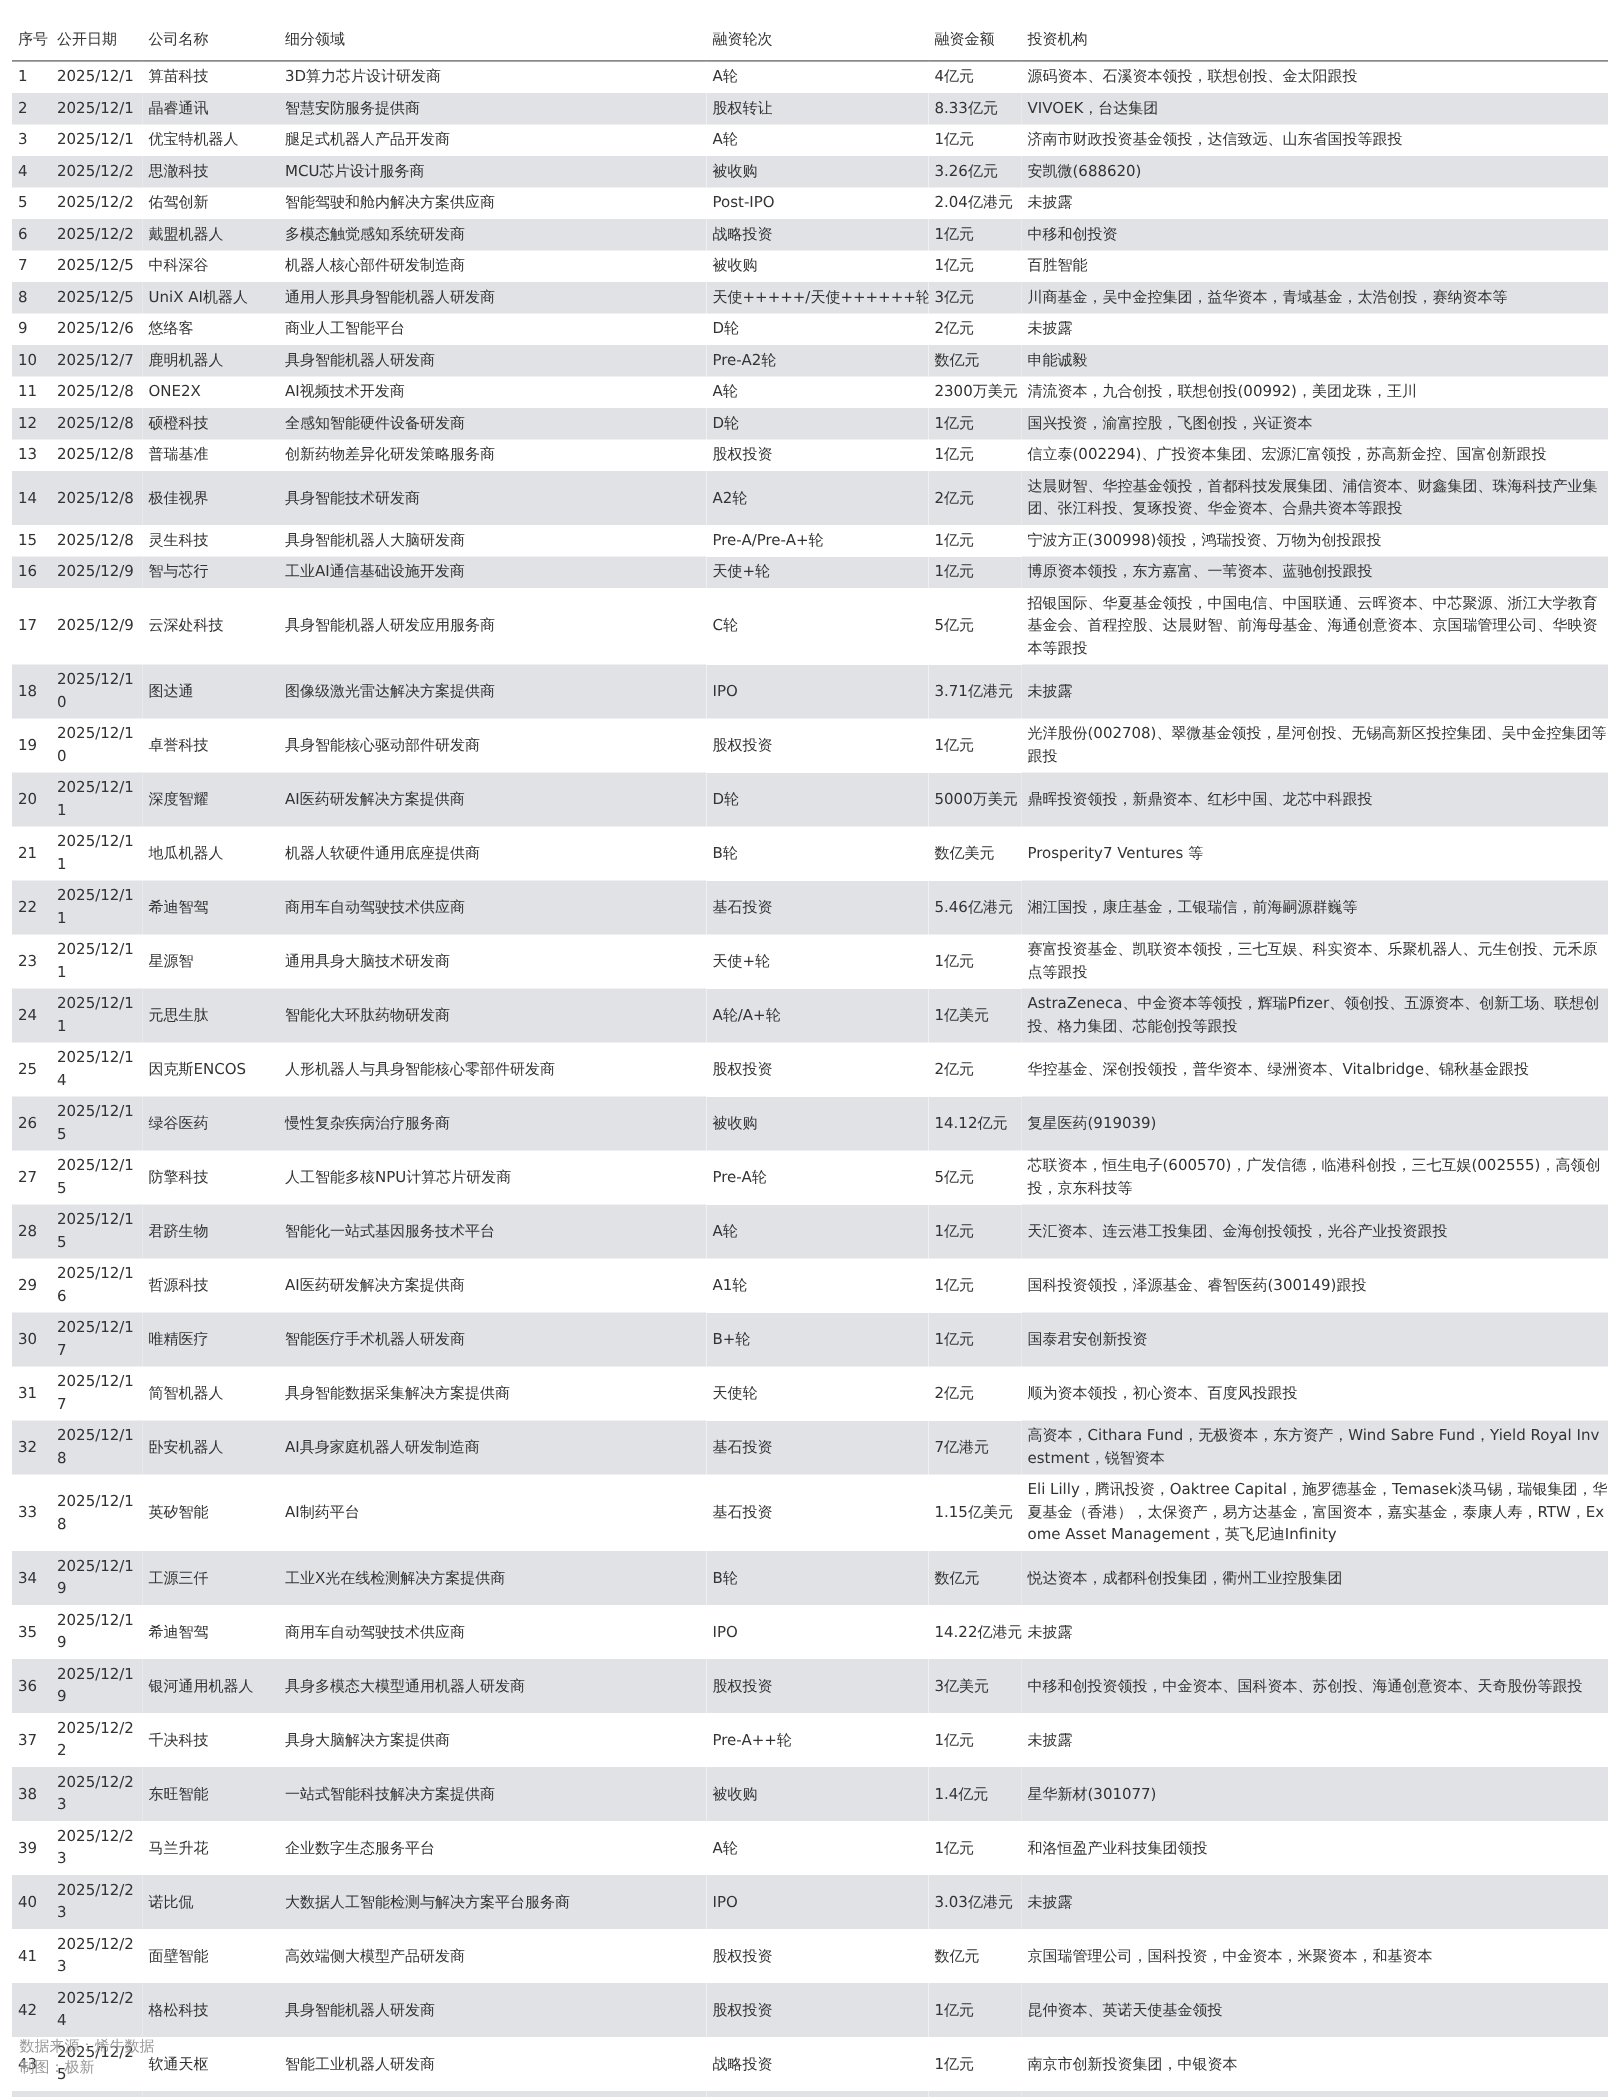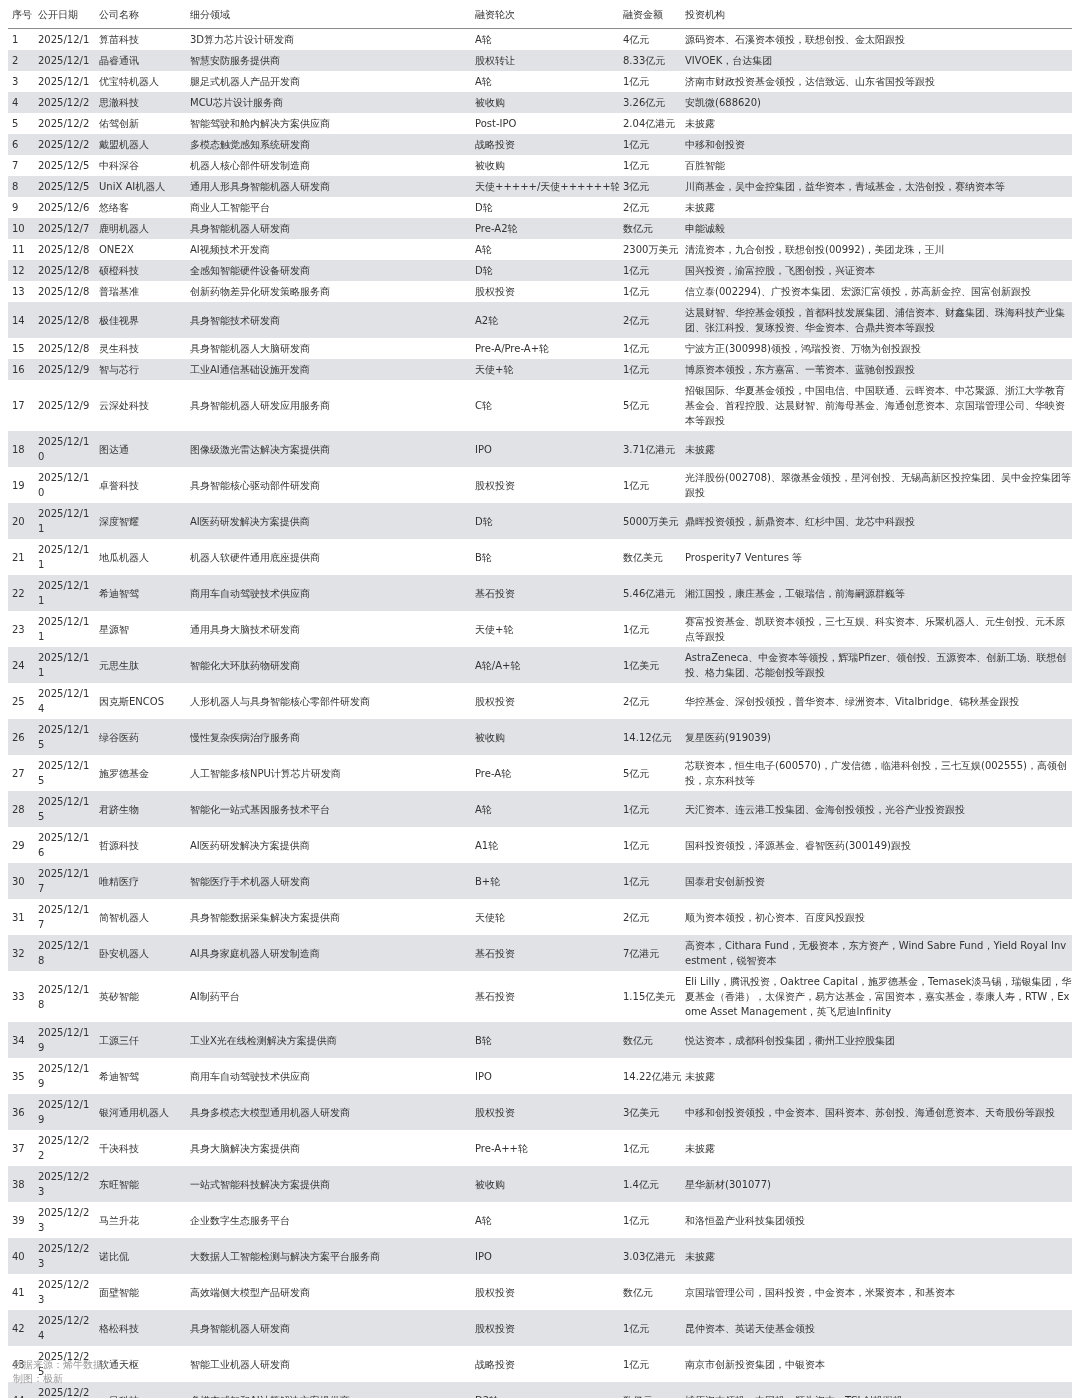--- a/index.html
+++ b/index.html
@@ -1,19 +1,19 @@
 <!DOCTYPE html>
 <html><head>
 <meta charset="utf-8">
 <style>
   html, body { margin:0; padding:0; background:#ffffff; }
   body { width:1080px; height:1398px; overflow:hidden; font-family:"DejaVu Sans","Liberation Sans",sans-serif; color:#333333; }
   .wrap { position:absolute; left:8px; top:0; width:1064px; }
   table { border-collapse:collapse; width:1064px; table-layout:fixed; font-size:10px; line-height:15px; }
-  thead th { font-weight:normal; text-align:left; height:28px; padding:0 0 0 4px; vertical-align:middle; border-bottom:1.5px solid #8a8a8a; color:#333;margin-left:41px; }
+  thead th { font-weight:normal; text-align:left; height:28px; padding:12px 0 0 4px; vertical-align:middle; border-bottom:1.5px solid #8a8a8a; color:#333;margin-left:41px; }
   tbody td { padding:3px 0 3px 4px; vertical-align:middle; white-space:normal; word-break:break-all; }
   tbody tr { height:20.7px; }
   tbody tr:nth-child(even) td { background:#e1e2e6; }
   tbody tr.h2 { height:32px; }
   tbody tr.h3 { height:51px; }
   .c0{width:26px}.c1{width:61px}.c2{width:91px}.c3{width:285px}.c4{width:148px}.c5{width:62px}.c6{width:auto}
   .nowrap { white-space:nowrap; overflow:hidden; }
   .foot { position:absolute; left:13px; top:1358px; font-size:10px; line-height:14px; color:#9a9a9a; }
 </style>
 </head>
@@ -272,21 +272,21 @@
           <td>2025/12/15</td>
           <td>绿谷医药</td>
           <td>慢性复杂疾病治疗服务商</td>
           <td class="nowrap">被收购</td>
           <td class="nowrap">14.12亿元</td>
           <td>复星医药(919039)</td>
         </tr>
         <tr>
           <td>27</td>
           <td>2025/12/15</td>
-          <td>施罗德基金</td>
+          <td>防擎科技</td>
           <td>人工智能多核NPU计算芯片研发商</td>
           <td class="nowrap">Pre-A轮</td>
           <td class="nowrap">5亿元</td>
           <td>芯联资本，恒生电子(600570)，广发信德，临港科创投，三七互娱(002555)，高领创投，京东科技等</td>
         </tr>
         <tr>
           <td>28</td>
           <td>2025/12/15</td>
           <td>君跻生物</td>
           <td>智能化一站式基因服务技术平台</td>

